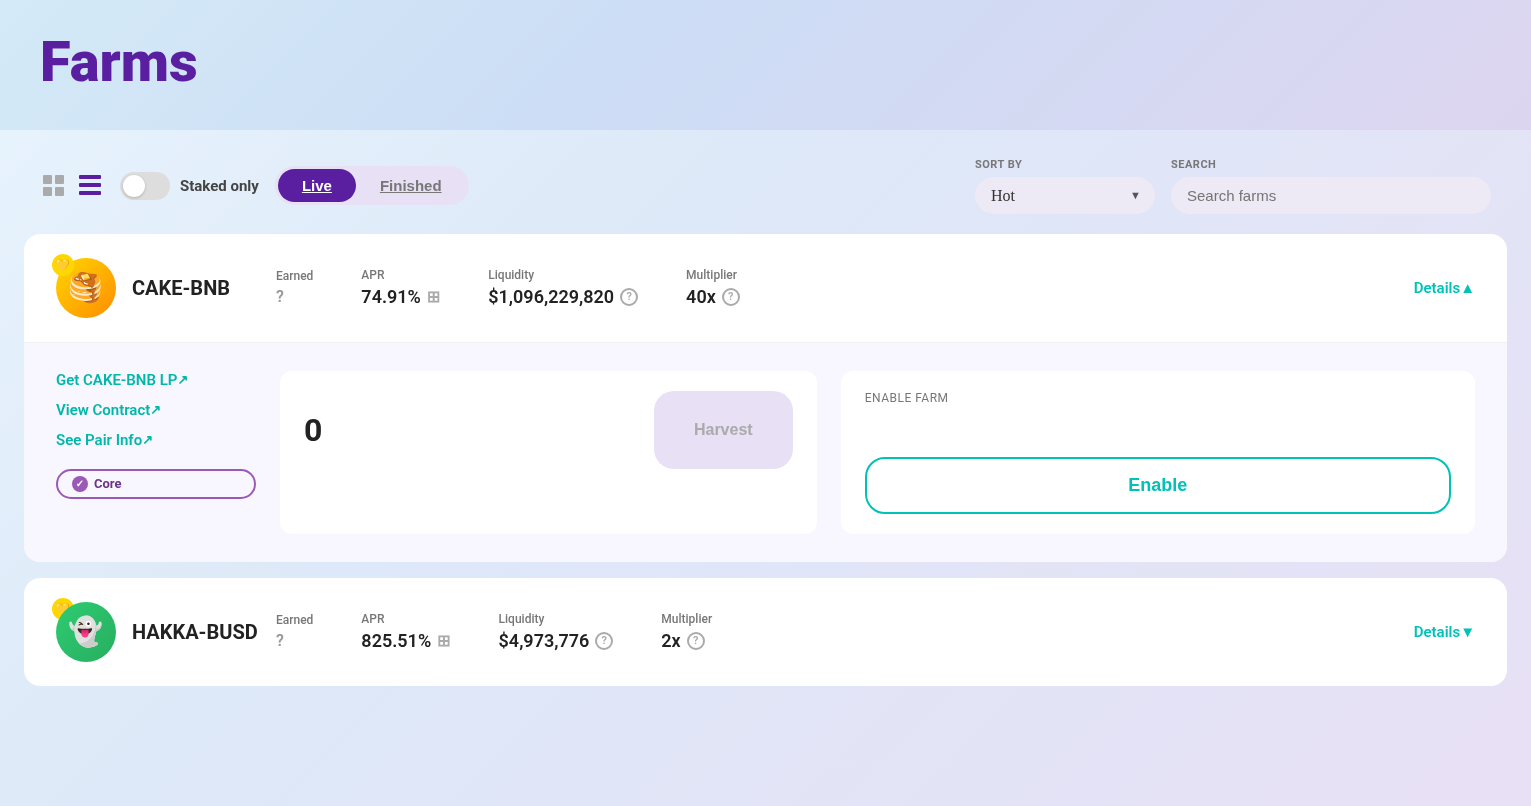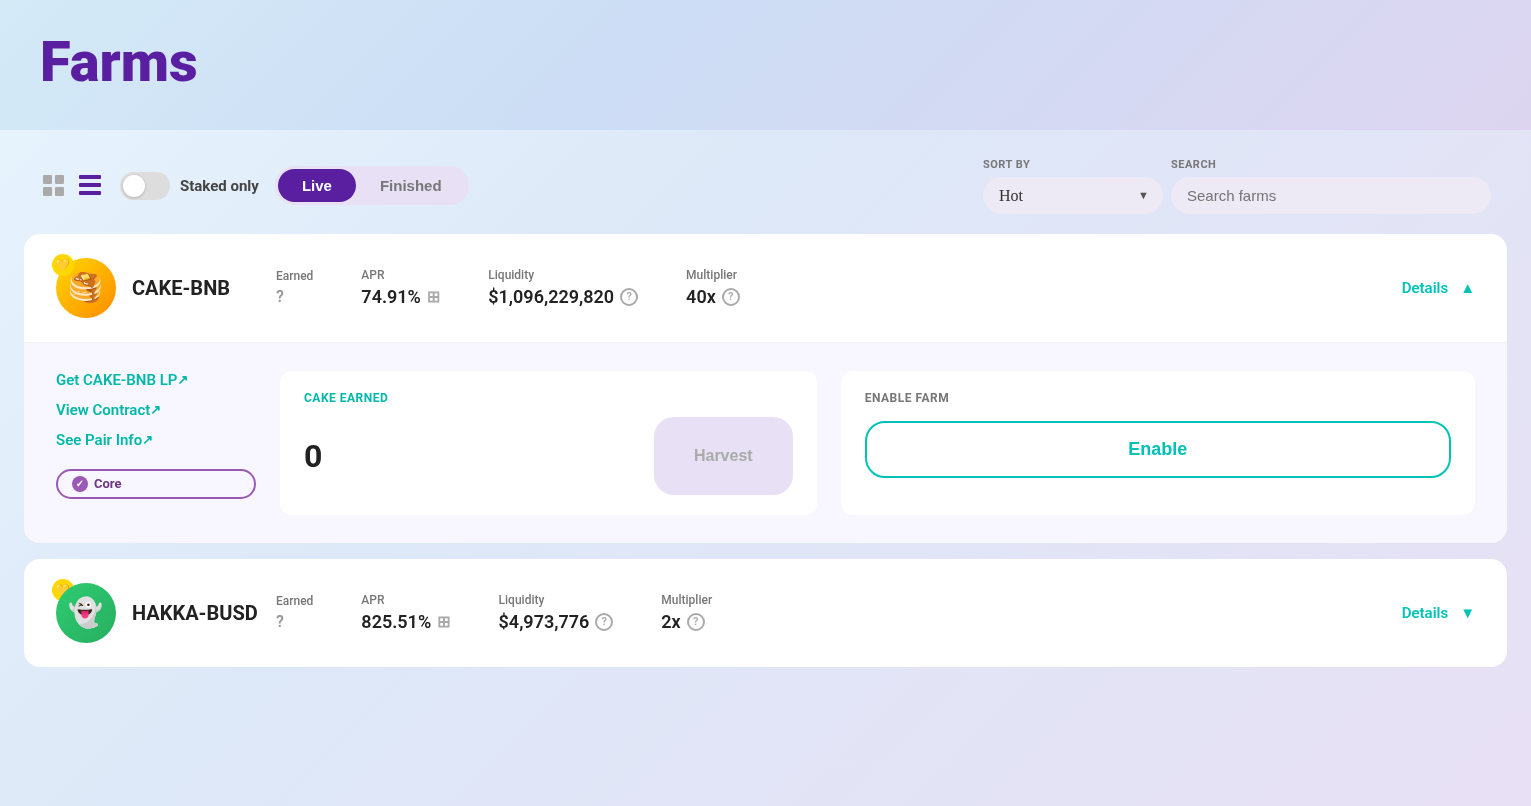--- a/index.html
+++ b/index.html
@@ -112,32 +112,33 @@
 
     .tab-btn {
       padding: 8px 24px;
       border-radius: 18px;
       font-size: 15px;
       font-weight: 600;
       cursor: pointer;
       border: none;
       background: transparent;
       color: #777;
+      text-decoration: underline;
     }
 
     .tab-btn.active {
       background: #5a1ea0;
       color: white;
     }
 
     
     .right-controls {
       display: flex;
       align-items: flex-end;
-      gap: 8px;
+      gap: 16px;
     }
 
     .sort-group, .search-group {
       display: flex;
       flex-direction: column;
       gap: 6px;
     }
 
     .control-label {
       font-size: 11px;
@@ -303,21 +304,21 @@
       font-size: 16px;
     }
 
     .details-btn {
       color: #00c2b7;
       font-size: 15px;
       font-weight: 600;
       cursor: pointer;
       display: flex;
       align-items: center;
-      gap: 12px;
+      gap: 0;
       margin-left: auto;
       white-space: nowrap;
     }
 
     
     .farm-expanded {
       border-top: 1px solid #f0f0f0;
       padding: 28px 32px;
       display: flex;
       gap: 24px;
@@ -422,36 +423,37 @@
       background: white;
       border-radius: 12px;
       padding: 20px 24px;
       display: flex;
       flex-direction: column;
       gap: 16px;
     }
 
     .enable-header {
       font-size: 12px;
-      font-weight: 700;
+      font-weight: 400;
       color: #777;
       text-transform: uppercase;
       letter-spacing: 0.5px;
     }
 
     .enable-btn {
       padding: 16px;
       background: white;
       border: 2px solid #00c2b7;
       border-radius: 20px;
       font-size: 18px;
       font-weight: 700;
       color: #00c2b7;
       cursor: pointer;
       width: 100%;
+      margin-top: 36px;
     }
 
     
     .farm-logo-2 {
       width: 60px;
       height: 60px;
       border-radius: 50%;
       background: linear-gradient(135deg, #2ecc71, #27ae60);
       display: flex;
       align-items: center;
@@ -584,24 +586,20 @@
           <span>See Pair Info</span>
           <span class="external-icon">↗</span>
         </a>
         <div class="core-badge">
           <div class="core-badge-icon">✓</div>
           <span>Core</span>
         </div>
       </div>
 
       <div class="earned-box">
-        <div class="earned-header">
-          <span style="color:#00b8a9">CAKE</span>
-          <span>EARNED</span>
-        </div>
         <div class="earned-body">
           <span class="earned-value">0</span>
           <button class="harvest-btn" disabled="">Harvest</button>
         </div>
       </div>
 
       <div class="enable-box">
         <div class="enable-header">ENABLE FARM</div>
         <button class="enable-btn">Enable</button>
       </div>

